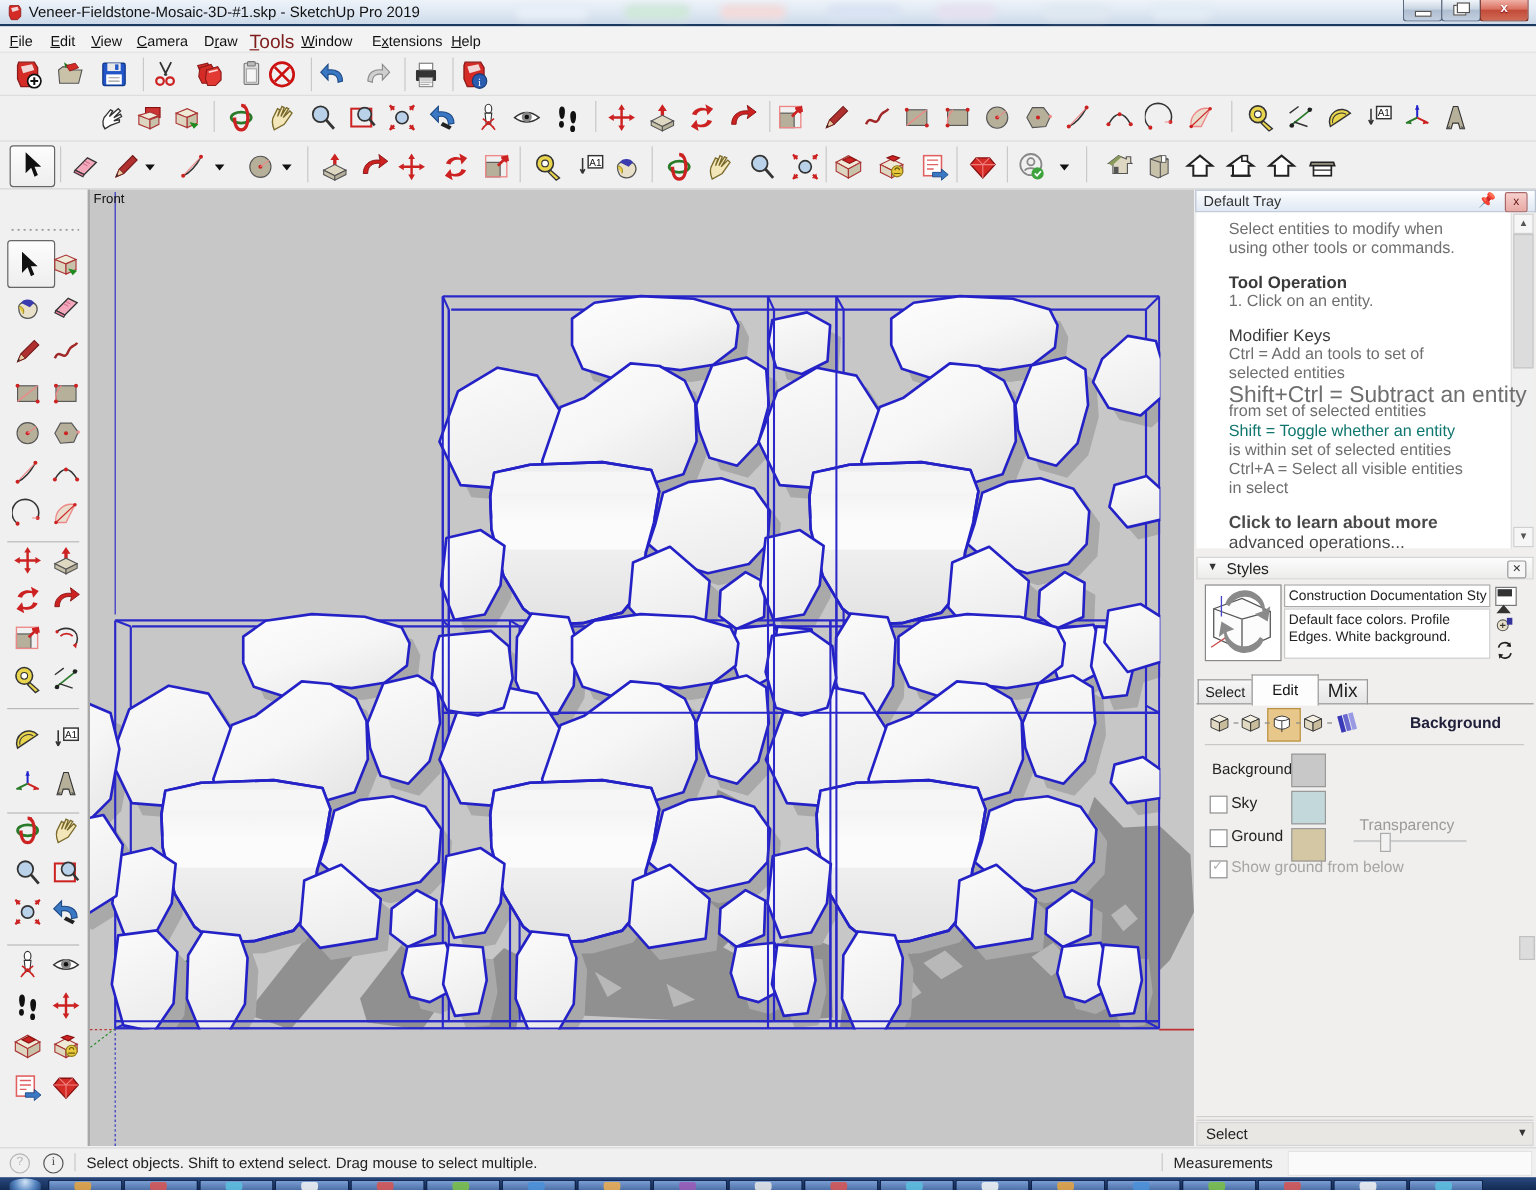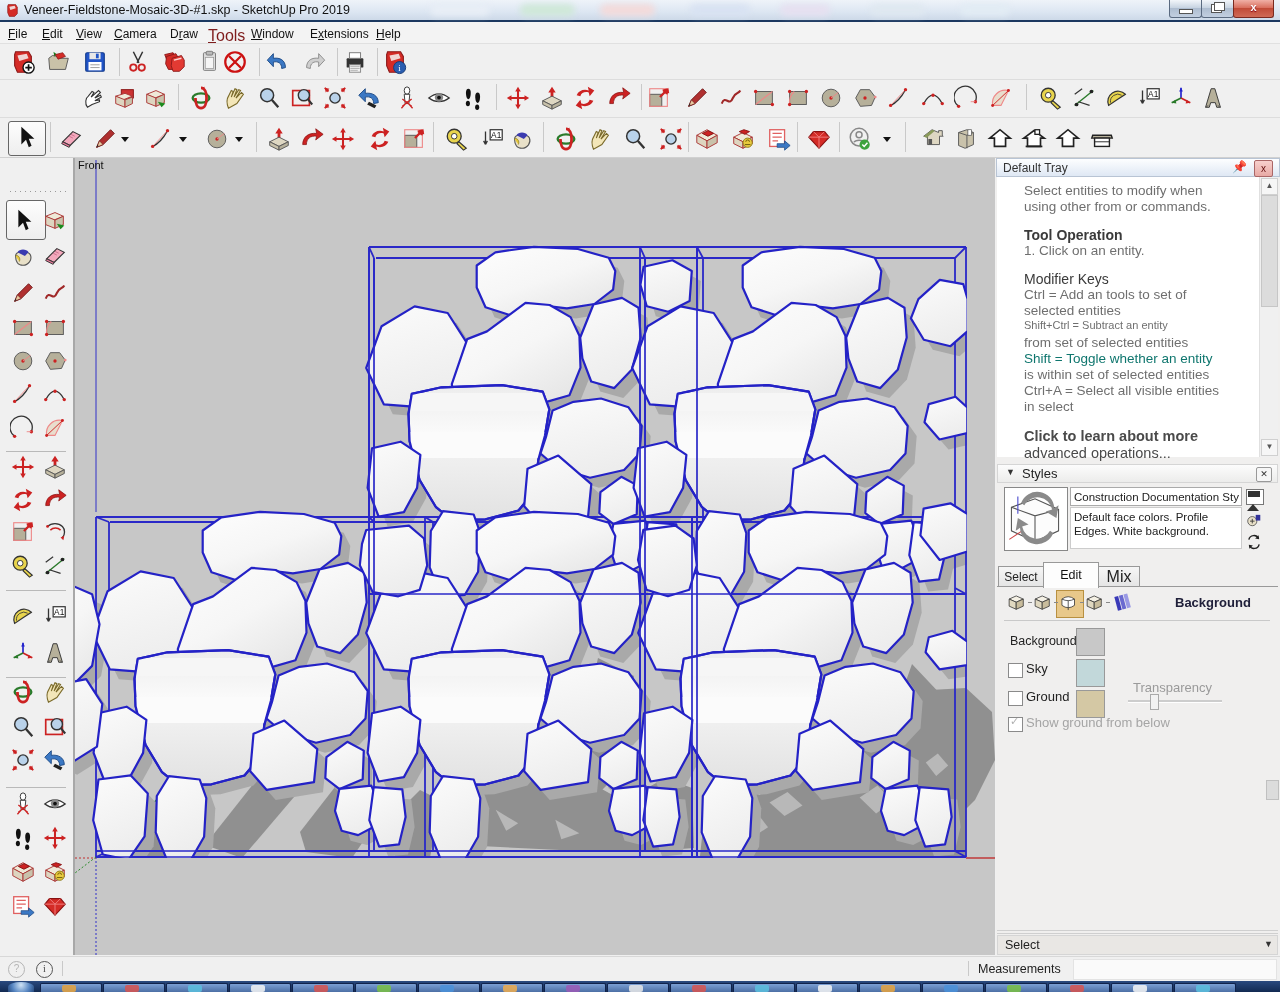--- a/index.html
+++ b/index.html
@@ -930,27 +930,27 @@
     <span style="position:absolute;right:32px;top:1px;font-size:12px;color:#444">📌</span>
     <span style="position:absolute;right:6px;top:1px;width:17px;height:15px;background:linear-gradient(#f7d0cd,#e8a9a4);border:1px solid #a66;border-radius:2px;text-align:center;font-size:10px;color:#611;line-height:15px">x</span>
   </div>
 <div style="position:absolute;left:997px;top:177px;width:262px;height:280px;background:#fff"></div>
 <div style="position:absolute;left:1259px;top:177px;width:18px;height:280px;background:#f0f0f0;border-left:1px solid #e0e0e0">
     <div style="position:absolute;top:1px;left:1px;width:15px;height:15px;background:#f6f6f6;border:1px solid #d0d0d0;font-size:8px;color:#555;text-align:center;line-height:14px">▲</div>
     <div style="position:absolute;top:18px;left:1px;width:15px;height:110px;background:#dcdcdc;border:1px solid #c6c6c6"></div>
     <div style="position:absolute;bottom:1px;left:1px;width:15px;height:15px;background:#f6f6f6;border:1px solid #d0d0d0;font-size:8px;color:#555;text-align:center;line-height:14px">▼</div>
   </div>
 <div style="position:absolute;left:1024px;top:183px;color:#6f6f6f;font-size:13.5px;white-space:nowrap">Select entities to modify when</div>
-<div style="position:absolute;left:1024px;top:199px;color:#6f6f6f;font-size:13.5px;white-space:nowrap">using other from or commands.</div>
+<div style="position:absolute;left:1024px;top:199px;color:#6f6f6f;font-size:13.5px;white-space:nowrap">using other tools or commands.</div>
 <div style="position:absolute;left:1024px;top:227px;font-weight:bold;color:#3a3a3a;font-size:14px;white-space:nowrap">Tool Operation</div>
 <div style="position:absolute;left:1024px;top:243px;color:#6f6f6f;font-size:13.5px;white-space:nowrap">1. Click on an entity.</div>
 <div style="position:absolute;left:1024px;top:271px;font-weight:normal;color:#3a3a3a;font-size:14px;white-space:nowrap">Modifier Keys</div>
 <div style="position:absolute;left:1024px;top:287px;color:#6f6f6f;font-size:13.5px;white-space:nowrap">Ctrl = Add an tools to set of</div>
 <div style="position:absolute;left:1024px;top:303px;color:#6f6f6f;font-size:13.5px;white-space:nowrap">selected entities</div>
-<div style="position:absolute;left:1024px;top:319px;color:#6f6f6f;font-size:11px;white-space:nowrap">Shift+Ctrl = Subtract an entity</div>
+<div style="position:absolute;left:1024px;top:319px;color:#6f6f6f;font-size:19px;white-space:nowrap">Shift+Ctrl = Subtract an entity</div>
 <div style="position:absolute;left:1024px;top:335px;color:#6f6f6f;font-size:13.5px;white-space:nowrap">from set of selected entities</div>
 <div style="position:absolute;left:1024px;top:351px;color:#0f766e;font-size:13.5px;white-space:nowrap">Shift = Toggle whether an entity</div>
 <div style="position:absolute;left:1024px;top:367px;color:#6f6f6f;font-size:13.5px;white-space:nowrap">is within set of selected entities</div>
 <div style="position:absolute;left:1024px;top:383px;color:#6f6f6f;font-size:13.5px;white-space:nowrap">Ctrl+A = Select all visible entities</div>
 <div style="position:absolute;left:1024px;top:399px;color:#6f6f6f;font-size:13.5px;white-space:nowrap">in select</div>
 <div style="position:absolute;left:1024px;top:428px;font-weight:bold;color:#4a4a4a;font-size:14.5px;white-space:nowrap">Click to learn about more</div>
 <div style="position:absolute;left:1024px;top:445px;font-weight:normal;color:#4a4a4a;font-size:14.5px;white-space:nowrap">advanced operations...</div>
 <div style="position:absolute;left:997px;top:464px;width:281px;height:19px;background:linear-gradient(#fcfcfc,#ececeb);border:1px solid #d5d5d5;box-sizing:border-box">
     <span style="position:absolute;left:8px;top:2px;font-size:9px;color:#333">▼</span>
     <span style="position:absolute;left:24px;top:1px;font-size:13px;color:#222">Styles</span>
@@ -1034,20 +1034,21 @@
 <div style="position:absolute;left:1266px;top:780px;width:11px;height:18px;background:#dcdcdc;border:1px solid #c0c0c0"></div>
 <div style="position:absolute;left:997px;top:930px;width:281px;height:2px;border-top:1px solid #cfcfcf;border-bottom:1px solid #cfcfcf"></div>
 <div style="position:absolute;left:997px;top:935px;width:281px;height:20px;background:#e9e7e4;border:1px solid #d5d5d5;box-sizing:border-box">
     <span style="position:absolute;left:7px;top:2px;font-size:12.5px;color:#222">Select</span>
     <span style="position:absolute;right:4px;top:3px;font-size:9px;color:#333">▼</span>
   </div>
 <div style="position:absolute;left:0;top:956px;width:1280px;height:25px;background:#f0f0f0;border-top:1px solid #d8d8d8;box-sizing:border-box">
     <div style="position:absolute;left:8px;top:4px;width:15px;height:15px;border:1.5px solid #b5b5b5;border-radius:50%;color:#b5b5b5;font-size:10px;text-align:center;line-height:14px">?</div>
     <div style="position:absolute;left:36px;top:4px;width:15px;height:15px;border:1.5px solid #555;border-radius:50%;color:#444;font-size:10px;text-align:center;line-height:14px;font-family:Liberation Serif">i</div>
     <div style="position:absolute;left:62px;top:4px;width:1px;height:15px;background:#c9c9c9"></div>
+    <div style="position:absolute;left:72px;top:5px;font-size:12.5px;color:#222">Select objects. Shift to extend select. Drag mouse to select multiple.</div>
     <div style="position:absolute;left:968px;top:4px;width:1px;height:15px;background:#c9c9c9"></div>
     <div style="position:absolute;left:978px;top:5px;font-size:12.5px;color:#222">Measurements</div>
     <div style="position:absolute;left:1073px;top:2px;width:202px;height:19px;background:#fafafa;border:1px solid #e3e3e3"></div>
   </div>
 <div style="position:absolute;left:0;top:981px;width:1280px;height:11px;background:linear-gradient(#29497e,#122a52)"></div>
 <div style="position:absolute;left:8px;top:982px;width:26px;height:10px;background:radial-gradient(circle at 50% 30%,#cfe3f5,#5584c0 60%,#274a7e);border-radius:50% 50% 0 0"></div>
 <div style="position:absolute;left:40px;top:983px;width:60px;height:9px;background:linear-gradient(#7b9fd4,#46699f);border:1px solid #10224a;border-bottom:none;border-radius:2px 2px 0 0"></div>
 <div style="position:absolute;left:62px;top:985px;width:14px;height:7px;background:#e8a33d;opacity:0.85;border-radius:2px"></div>
 <div style="position:absolute;left:103px;top:983px;width:60px;height:9px;background:linear-gradient(#7b9fd4,#46699f);border:1px solid #10224a;border-bottom:none;border-radius:2px 2px 0 0"></div>
 <div style="position:absolute;left:125px;top:985px;width:14px;height:7px;background:#d9534f;opacity:0.85;border-radius:2px"></div>

